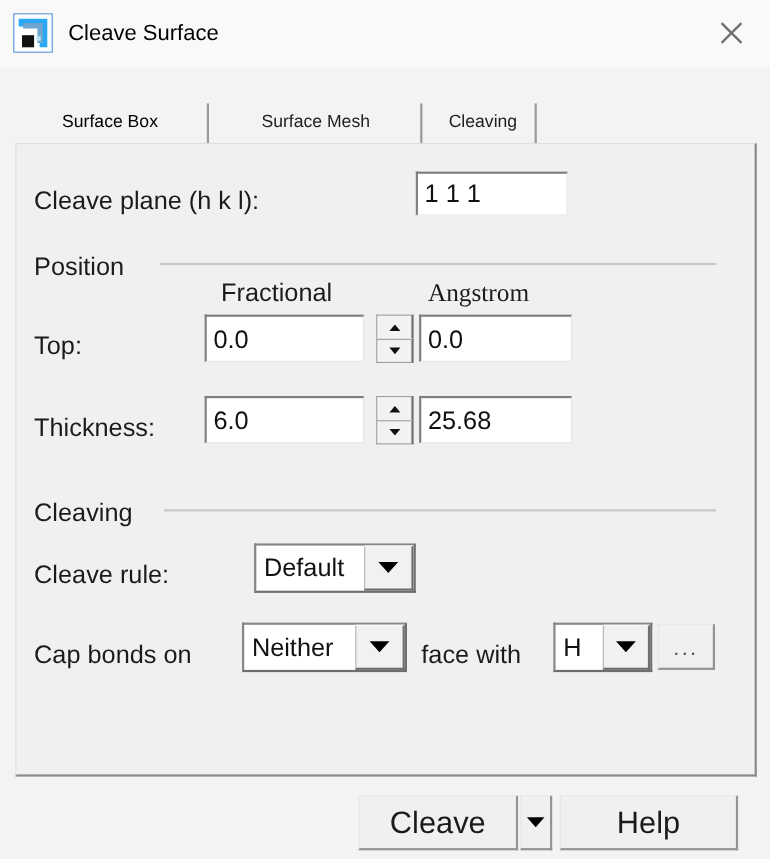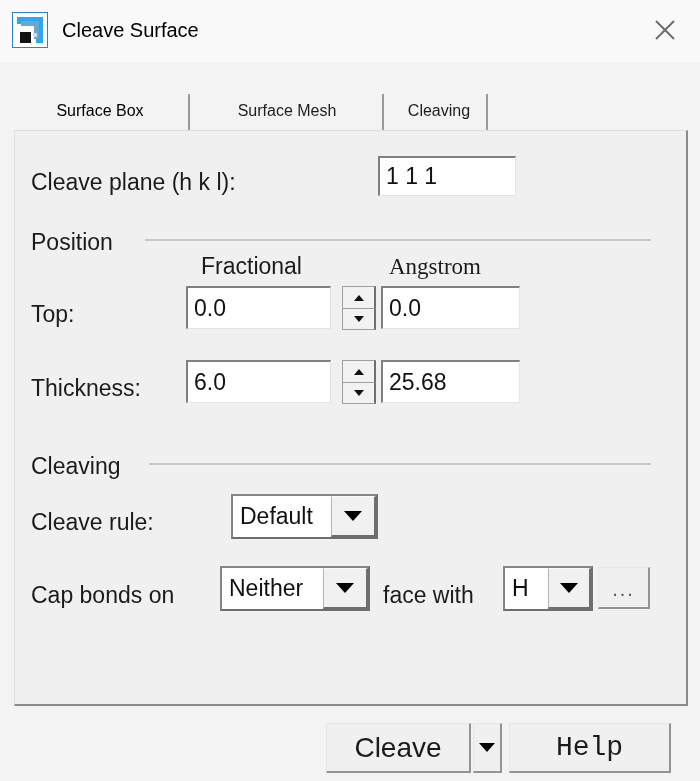--- a/index.html
+++ b/index.html
@@ -341,13 +341,13 @@
     </div>
   </div>
   <div class="btn small" style="left:583px; top:436px; width:52px; height:42px;">...</div>
 
 </div>
 
 <div class="btn" style="left:326px; top:723px; width:145px; height:50px;">Cleave</div>
 <div class="btn-split" style="left:473px; top:723px; width:29px; height:50px;">
   <span class="tri-split"></span>
 </div>
-<div class="btn" style="left:509px; top:723px; width:162px; height:50px;font-family:Liberation Mono, monospace;">Help</div>
+<div class="btn" style="left:509px; top:723px; width:162px; height:50px;">Help</div>
 
 </body></html>

